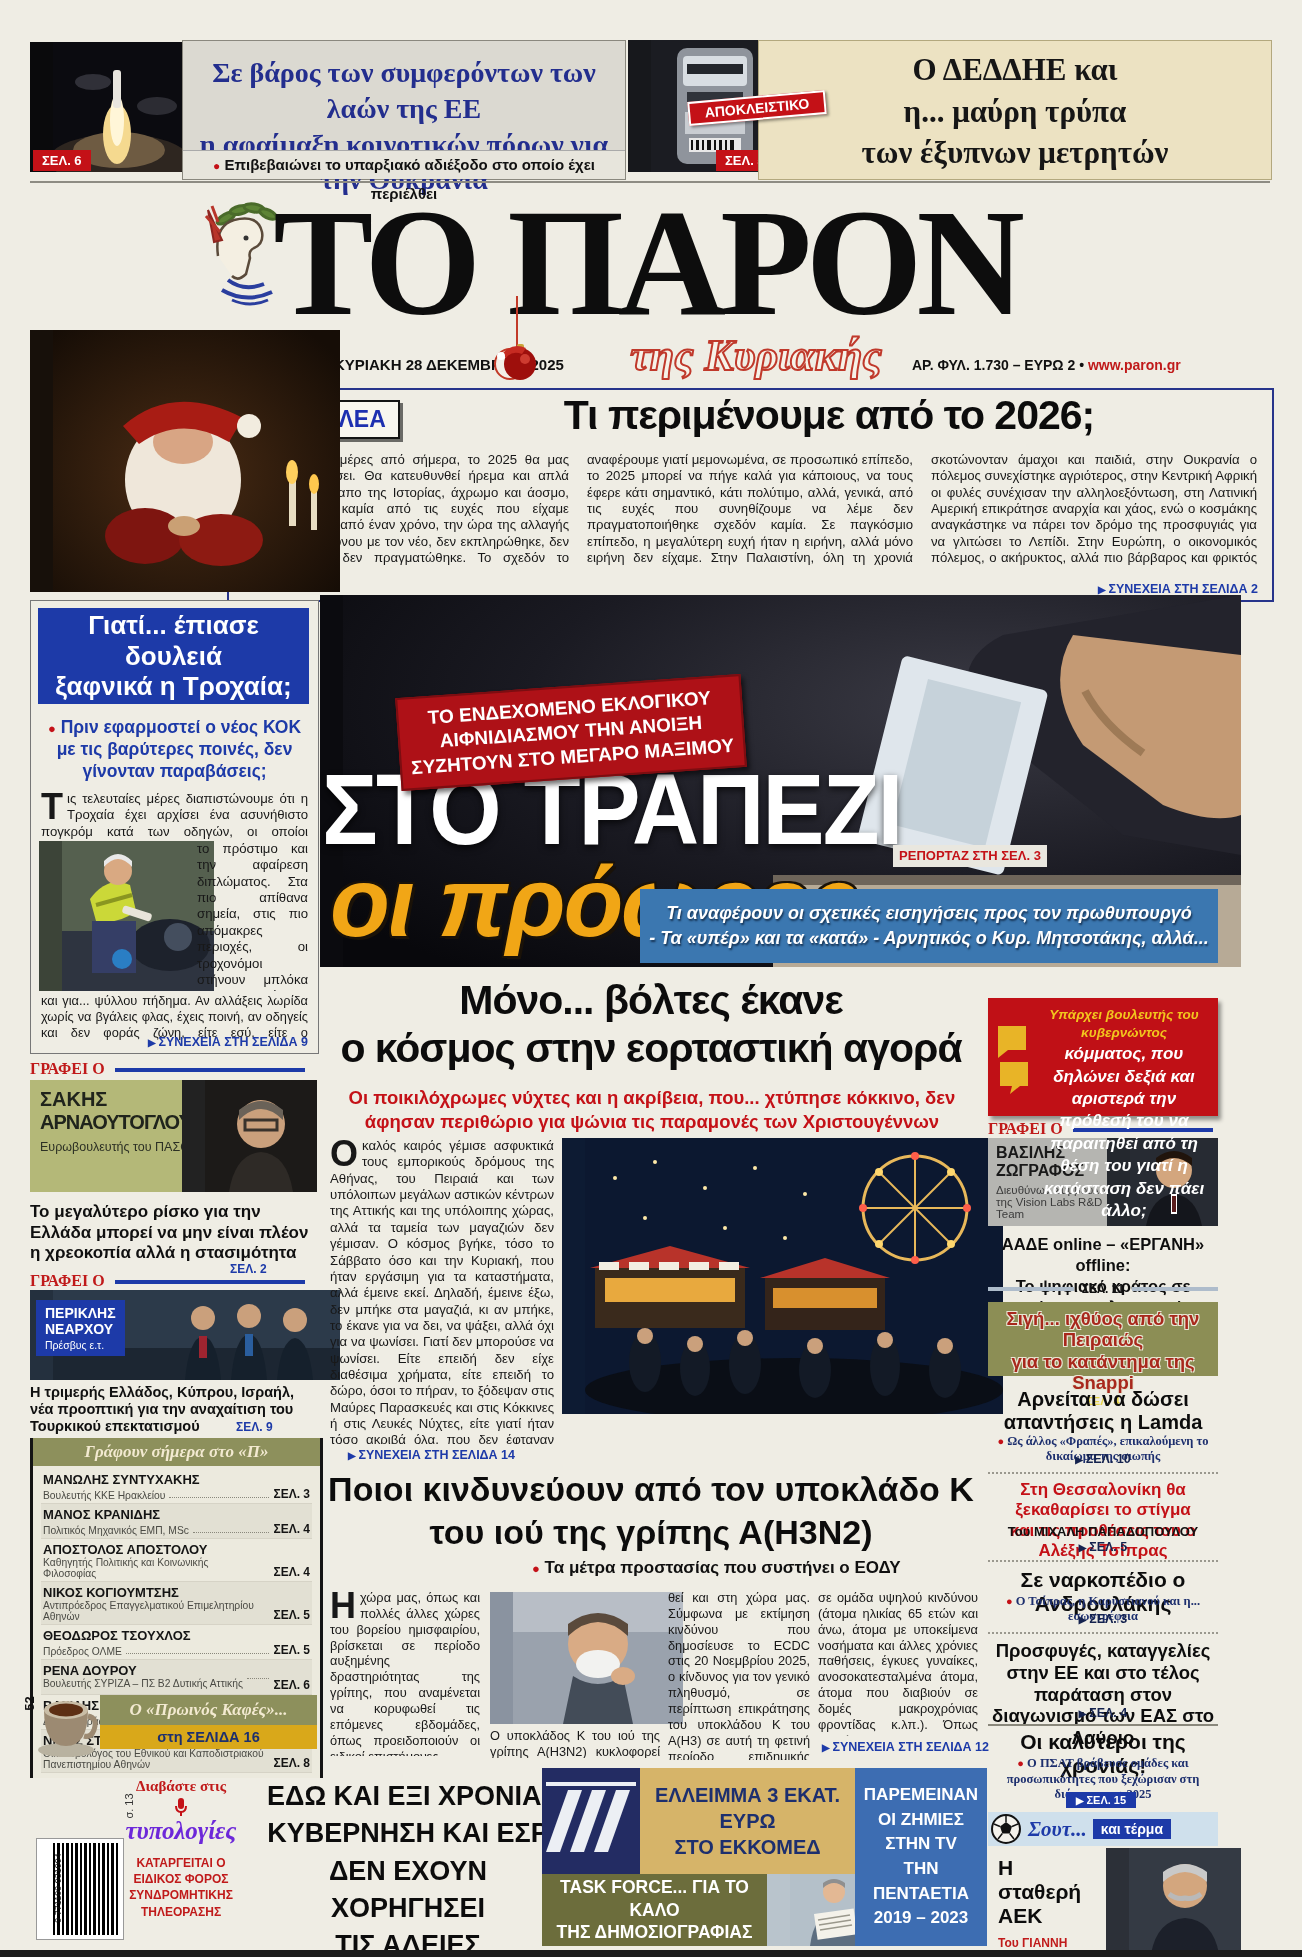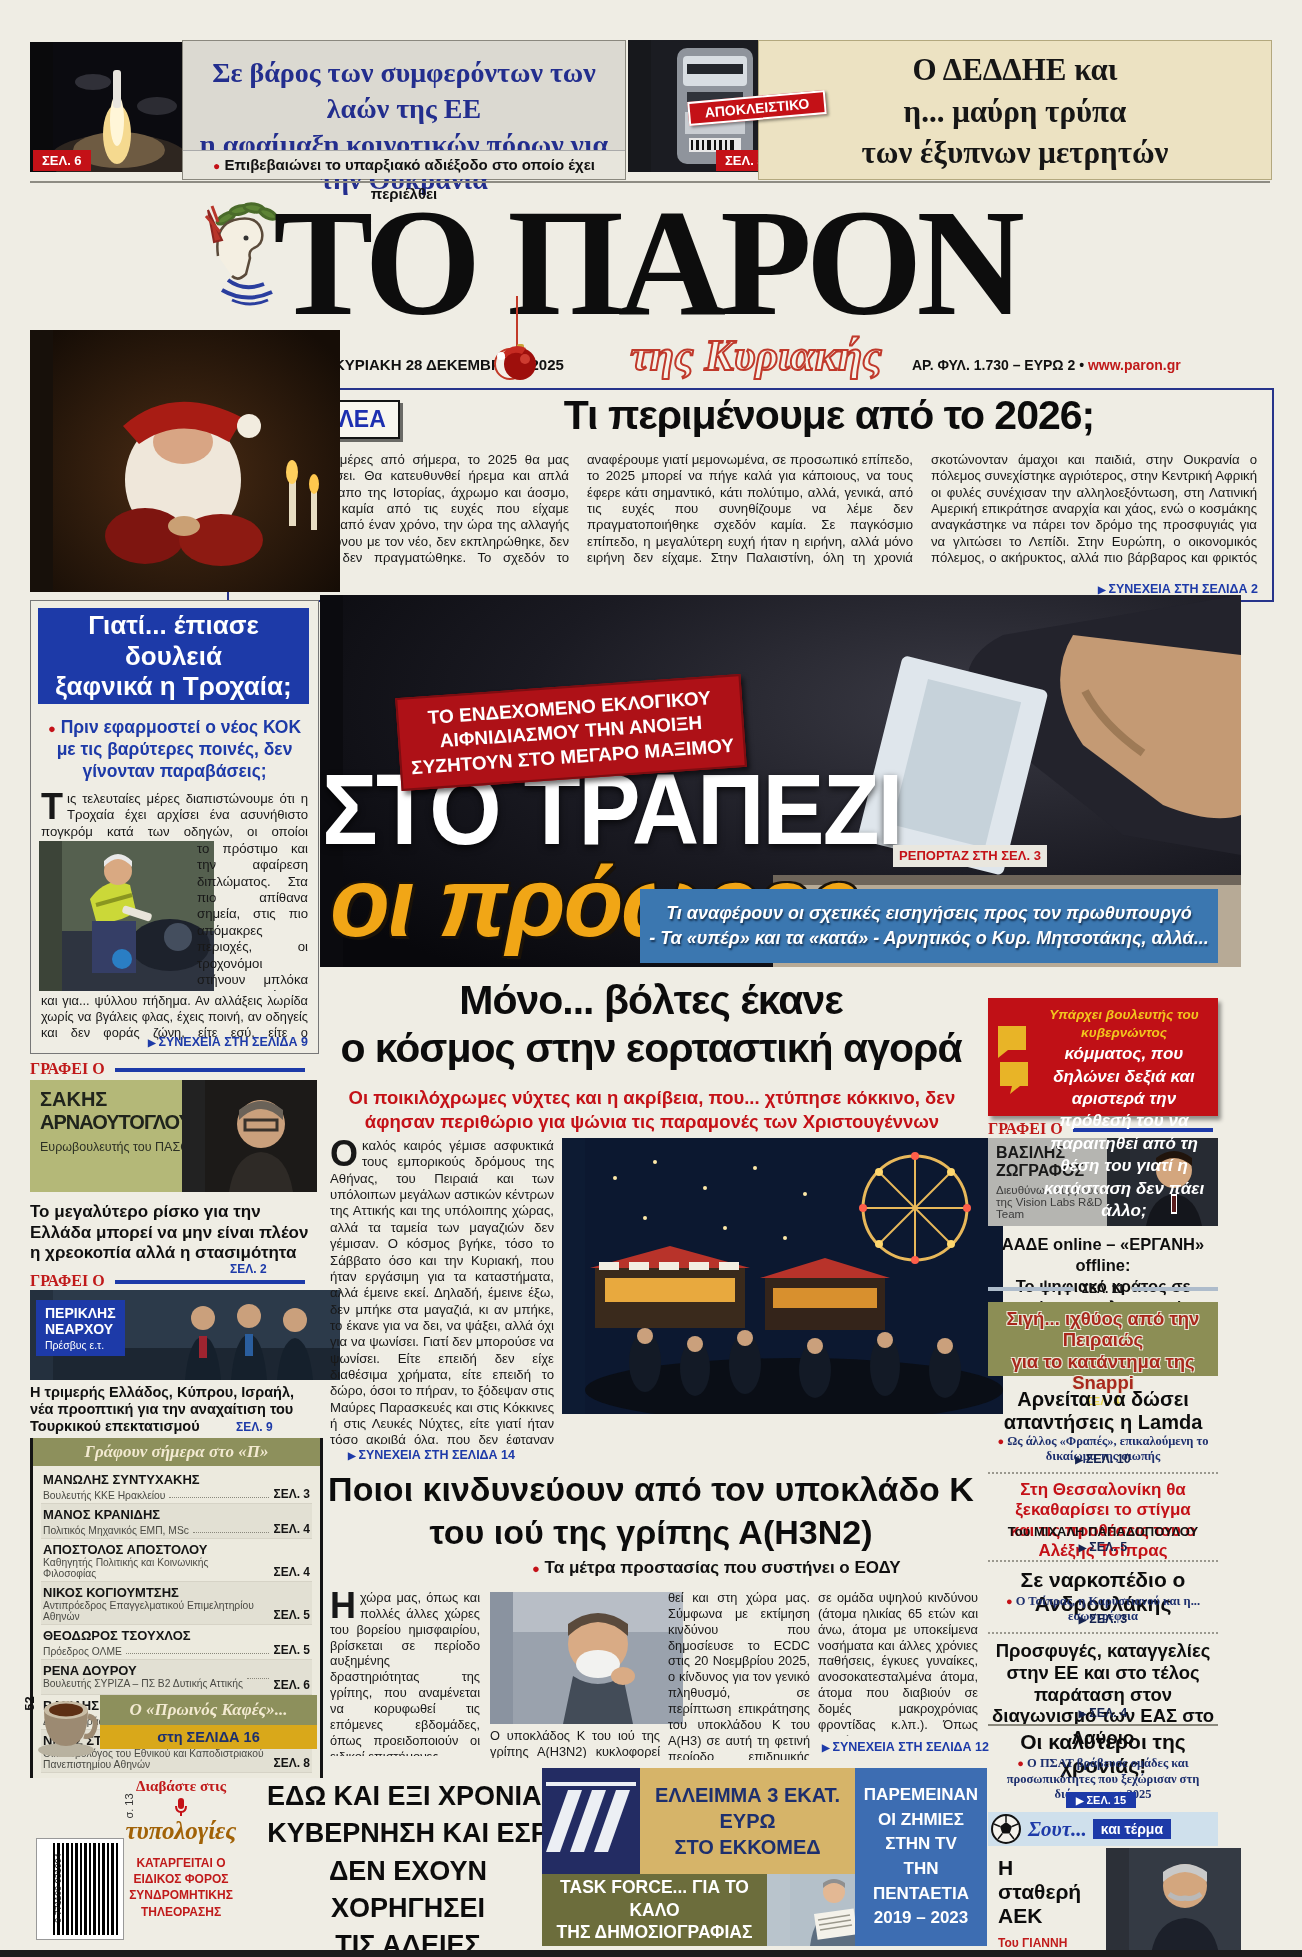--- a/index.html
+++ b/index.html
@@ -602,21 +602,21 @@
 
   <div class="abs ctr" style="left:120px;top:1778px;width:122px;">
     <div class="serif b red" style="font-size:15px;">Διαβάστε στις</div>
     <div style="margin-top:2px;">
       <span style="display:inline-block;vertical-align:middle;">
         <svg width="12" height="20" viewBox="0 0 12 20">
             <rect x="3" y="1" width="6" height="11" rx="3" fill="#c41117"></rect>
             <path d="M1 9 Q1 15 6 15 Q11 15 11 9" stroke="#c41117" stroke-width="2" fill="none"></path>
             <line x1="6" y1="15" x2="6" y2="19" stroke="#c41117" stroke-width="2"></line>
           </svg>
-      </span><span class="serif b" style="font-size:25px;color:#a16207;font-style:italic;">τυπολογίες</span>
+      </span><span class="serif b" style="font-size:25px;color:#6d28d9;font-style:italic;">τυπολογίες</span>
     </div>
     <div class="b red" style="font-size:12px;line-height:1.35;margin-top:10px;">ΚΑΤΑΡΓΕΙΤΑΙ Ο ΕΙΔΙΚΟΣ ΦΟΡΟΣ ΣΥΝΔΡΟΜΗΤΙΚΗΣ ΤΗΛΕΟΡΑΣΗΣ</div>
   </div>
 
   <div class="abs b ctr" style="left:250px;top:1778px;width:316px;font-size:27px;line-height:1.38;color:#0c0c0c;">
     <div>ΕΔΩ ΚΑΙ ΕΞΙ ΧΡΟΝΙΑ,</div>
     <div>ΚΥΒΕΡΝΗΣΗ ΚΑΙ ΕΣΡ</div>
     <div>ΔΕΝ ΕΧΟΥΝ ΧΟΡΗΓΗΣΕΙ</div>
     <div>ΤΙΣ ΑΔΕΙΕΣ</div>
   </div>

